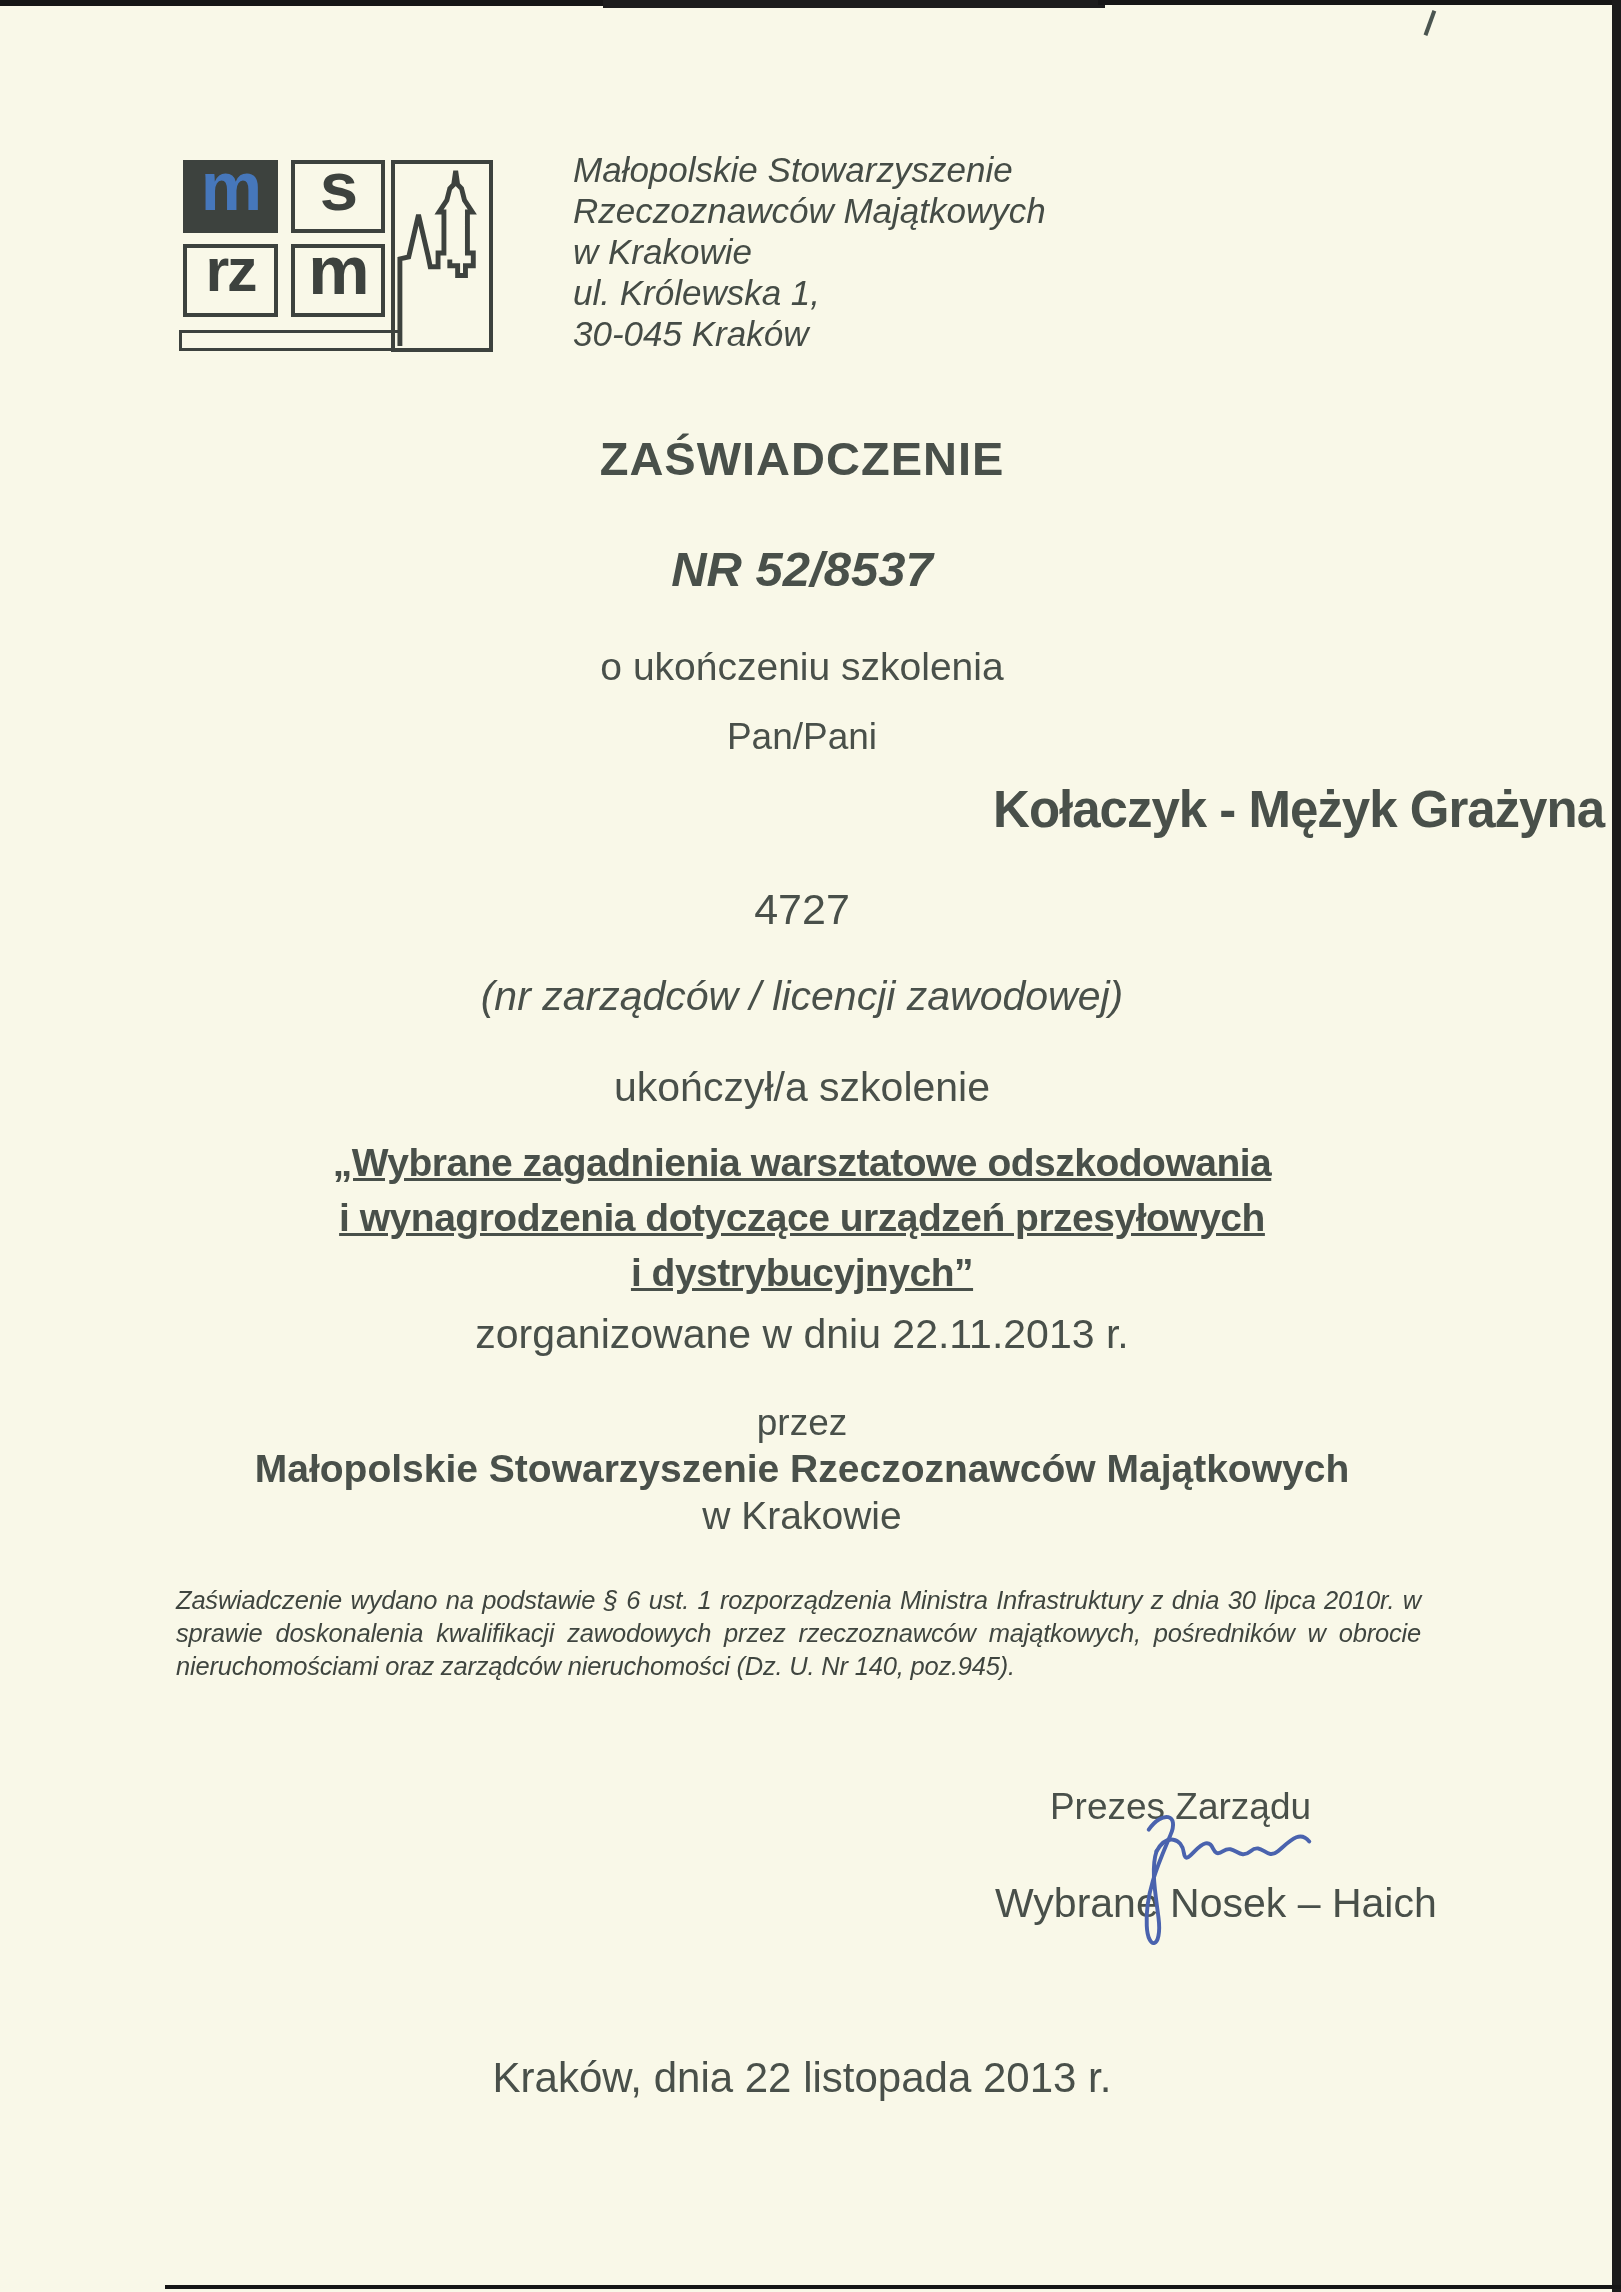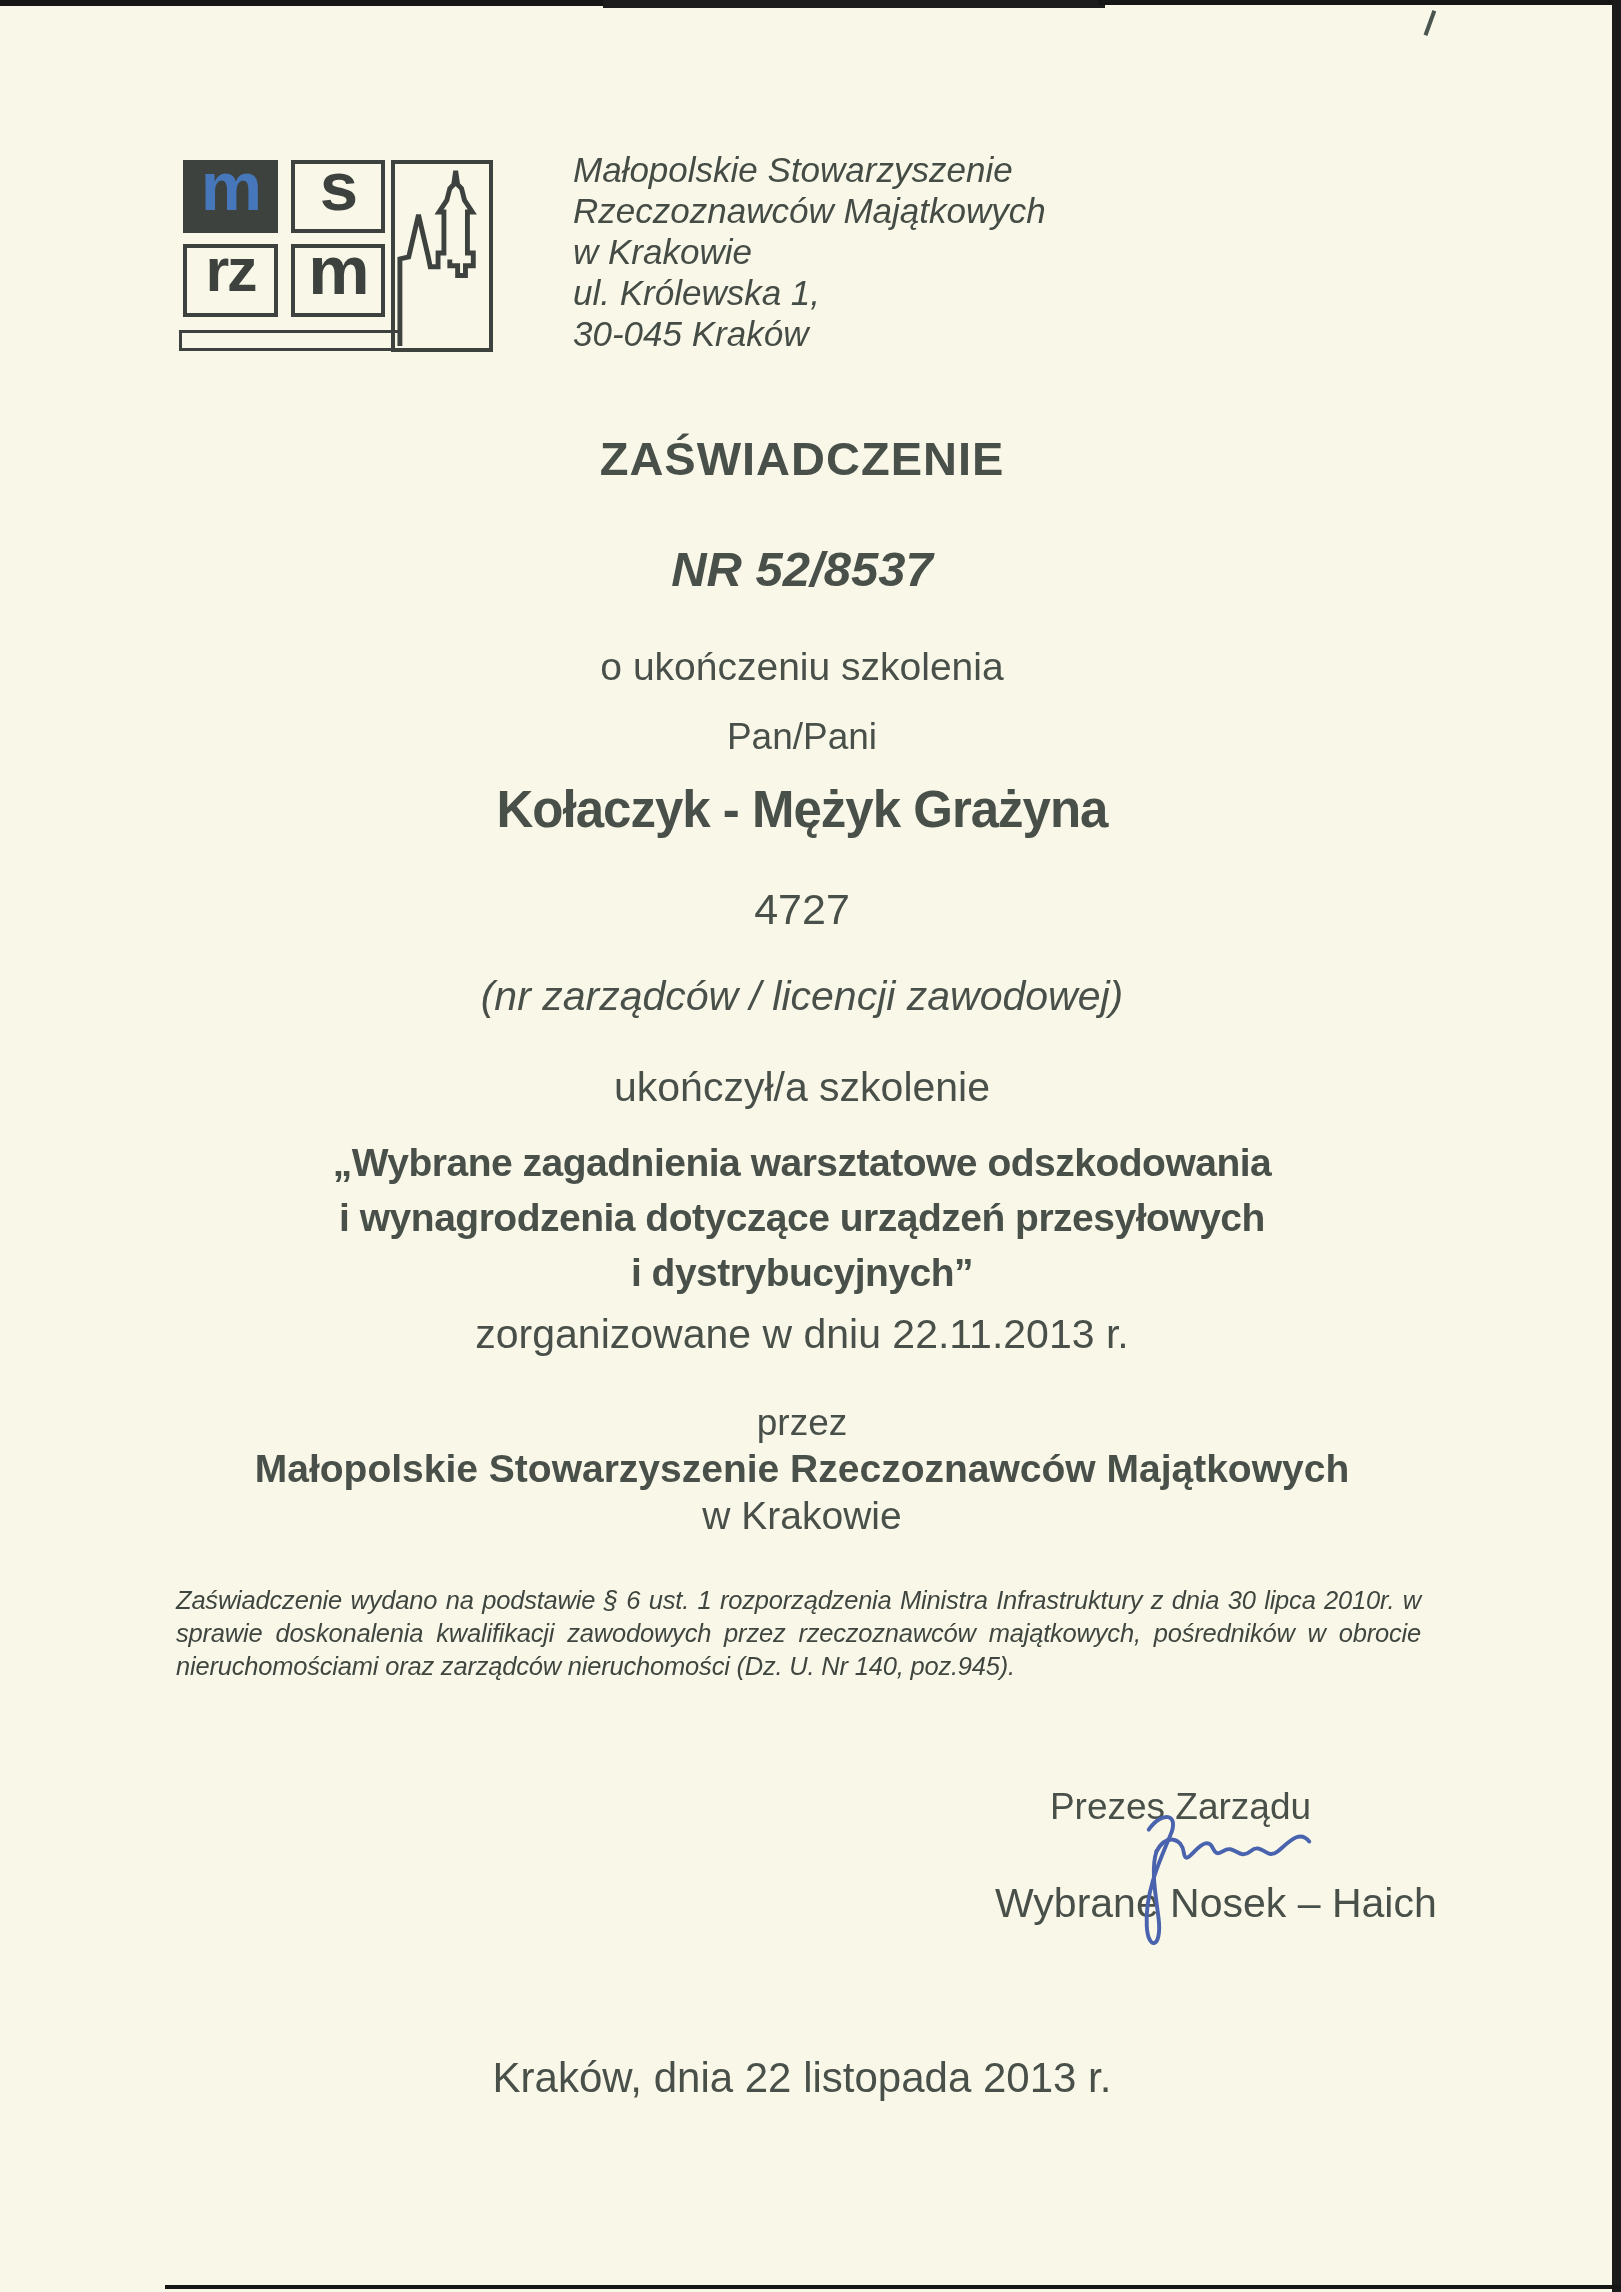--- a/index.html
+++ b/index.html
@@ -84,26 +84,26 @@
     <div>Rzeczoznawców Majątkowych</div>
     <div>w Krakowie</div>
     <div>ul. Królewska 1,</div>
     <div>30-045 Kraków</div>
   </div>
 
   <div class="abs cc t-title" style="top:431px;">ZAŚWIADCZENIE</div>
   <div class="abs cc t-number" style="top:541px;">NR 52/8537</div>
   <div class="abs cc t-sub" style="top:645px;">o ukończeniu szkolenia</div>
   <div class="abs cc t-salut" style="top:716px;">Pan/Pani</div>
-  <div class="abs cc t-name" style="top:780px;">Kołaczyk - Mężyk Grażyna</div>
+  <div class="abs cc t-name" style="top:780px;text-align:right;">Kołaczyk - Mężyk Grażyna</div>
   <div class="abs cc t-lic" style="top:885px;">4727</div>
   <div class="abs cc t-cap" style="top:973px;">(nr zarządców / licencji zawodowej)</div>
   <div class="abs cc t-comp" style="top:1064px;">ukończył/a szkolenie</div>
 
-  <div class="abs cc t-course" style="top:1135px;">
+  <div class="abs cc t-course" style="top:1135px;text-decoration:underline;">
     <div>„Wybrane zagadnienia warsztatowe odszkodowania</div>
     <div>i wynagrodzenia dotyczące urządzeń przesyłowych</div>
     <div>i dystrybucyjnych”</div>
   </div>
 
   <div class="abs cc t-org" style="top:1311px;">zorganizowane w dniu 22.11.2013 r.</div>
   <div class="abs cc t-by" style="top:1402px;">przez</div>
   <div class="abs cc t-orgname" style="top:1447px;">Małopolskie Stowarzyszenie Rzeczoznawców Majątkowych</div>
   <div class="abs cc t-orgcity" style="top:1494px;">w Krakowie</div>
 

